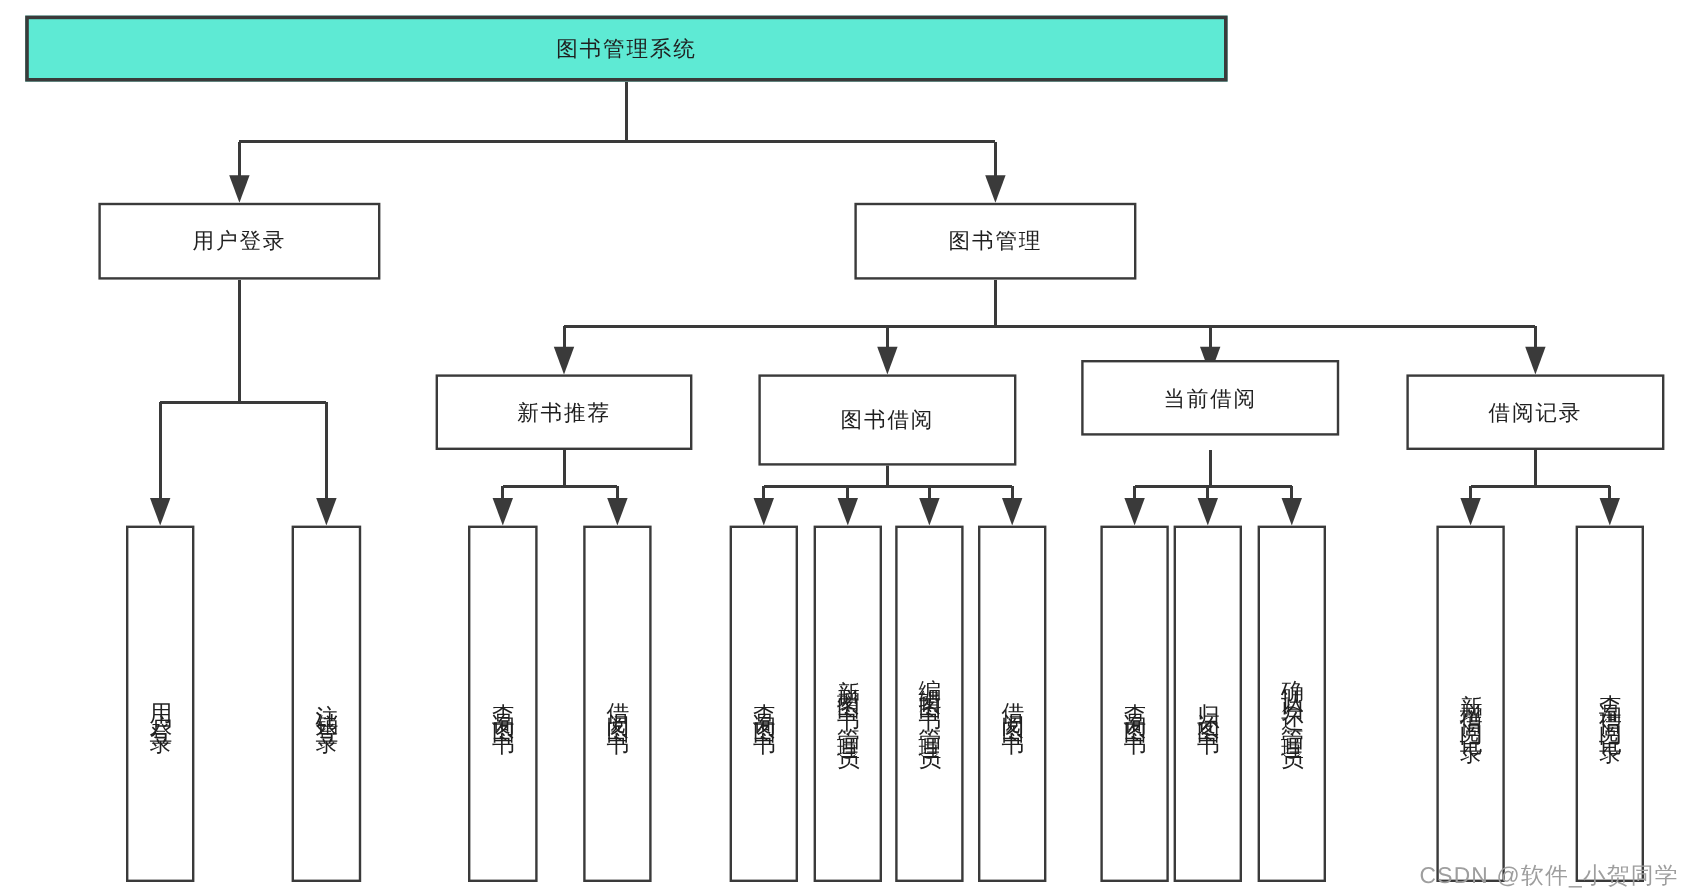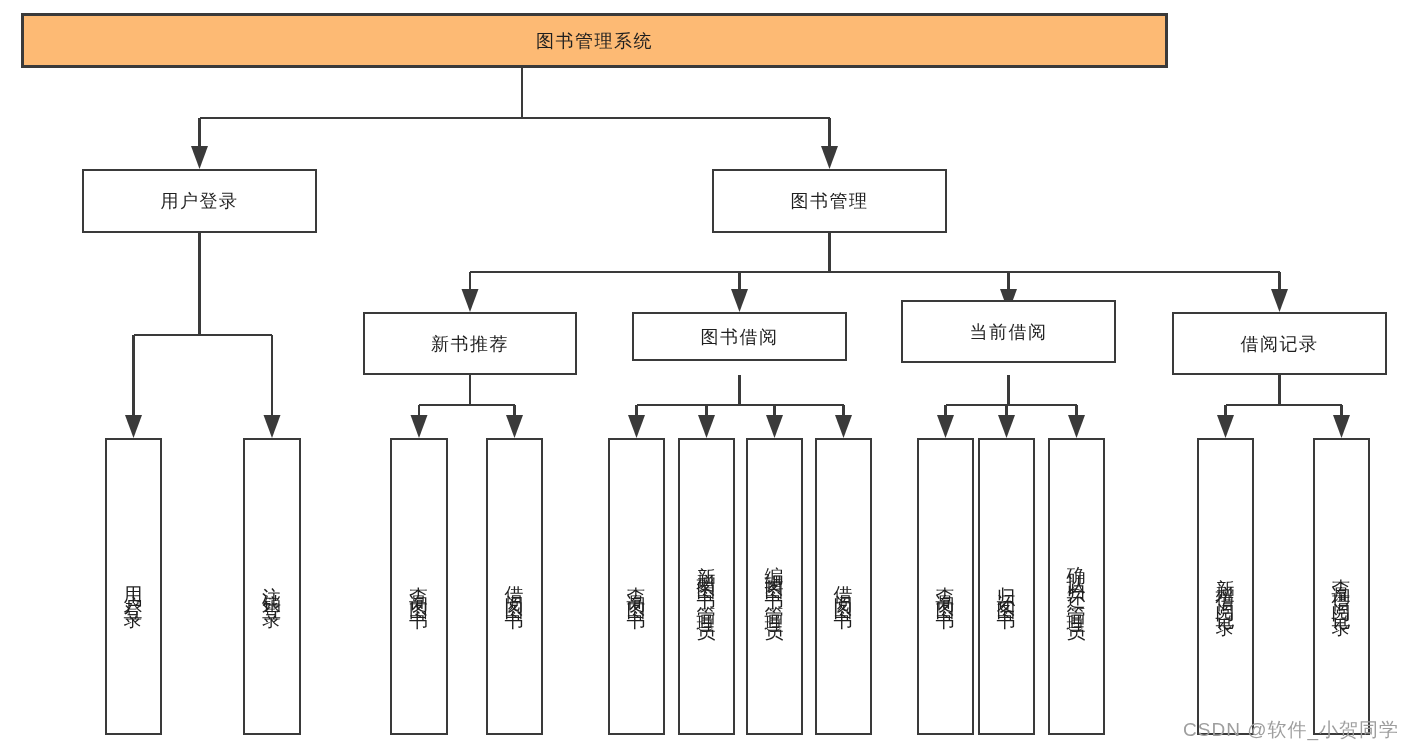--- a/index.html
+++ b/index.html
@@ -108,33 +108,33 @@
       <line x1="1076.5" y1="405" x2="1076.5" y2="418" stroke="#3a3a3a" stroke-width="2.5" shape-rendering="crispEdges"></line>
       <polygon points="1068,415 1085,415 1076.5,438" fill="#3a3a3a"></polygon>
       <line x1="1279.5" y1="375" x2="1279.5" y2="405" stroke="#3a3a3a" stroke-width="2.5" shape-rendering="crispEdges"></line>
       <line x1="1225.5" y1="405" x2="1341.5" y2="405" stroke="#3a3a3a" stroke-width="2.5" shape-rendering="crispEdges"></line>
       <line x1="1225.5" y1="405" x2="1225.5" y2="418" stroke="#3a3a3a" stroke-width="2.5" shape-rendering="crispEdges"></line>
       <polygon points="1217,415 1234,415 1225.5,438" fill="#3a3a3a"></polygon>
       <line x1="1341.5" y1="405" x2="1341.5" y2="418" stroke="#3a3a3a" stroke-width="2.5" shape-rendering="crispEdges"></line>
       <polygon points="1333,415 1350,415 1341.5,438" fill="#3a3a3a"></polygon>
     </svg>
   <div id="nodes">
-      <div class="node lvl1" style="left: 21px; top: 13px; width: 1147px; height: 55px; border-color: rgb(58, 58, 58); background: #fdba74;">
+      <div class="node lvl1" style="left: 21px; top: 13px; width: 1002px; height: 55px; border-color: rgb(58, 58, 58); background: #5eead4;">
         <span class="lbl" style="color: rgb(31, 31, 31);">图书管理系统</span>
       </div>
       <div class="node lvl2" style="left: 82px; top: 169px; width: 235px; height: 64px; border-color: rgb(58, 58, 58); background: rgb(255, 255, 255);">
         <span class="lbl" style="color: rgb(31, 31, 31);">用户登录</span>
       </div>
       <div class="node lvl2" style="left: 712px; top: 169px; width: 235px; height: 64px; border-color: rgb(58, 58, 58); background: rgb(255, 255, 255);">
         <span class="lbl" style="color: rgb(31, 31, 31); text-align: right;">图书管理</span>
       </div>
       <div class="node lvl3" style="left: 363px; top: 312px; width: 214px; height: 63px; border-color: rgb(58, 58, 58); background: rgb(255, 255, 255); text-align: right;">
         <span class="lbl" style="color: rgb(31, 31, 31);">新书推荐</span>
       </div>
-      <div class="node lvl3" style="left: 632px; top: 312px; width: 215px; height: 49px; border-color: rgb(58, 58, 58); background: rgb(255, 255, 255);">
+      <div class="node lvl3" style="left: 632px; top: 312px; width: 215px; height: 76px; border-color: rgb(58, 58, 58); background: rgb(255, 255, 255);">
         <span class="lbl" style="color: rgb(31, 31, 31);">图书借阅</span>
       </div>
       <div class="node lvl3" style="left: 901px; top: 300px; width: 215px; height: 63px; border-color: rgb(58, 58, 58); background: rgb(255, 255, 255);">
         <span class="lbl" style="color: rgb(31, 31, 31);">当前借阅</span>
       </div>
       <div class="node lvl3" style="left: 1172px; top: 312px; width: 215px; height: 63px; border-color: rgb(58, 58, 58); background: rgb(255, 255, 255);">
         <span class="lbl" style="color: rgb(31, 31, 31);">借阅记录</span>
       </div>
       <div class="node lvl4 vertical" style="left: 105px; top: 438px; width: 57px; height: 297px; border-color: rgb(58, 58, 58); background: rgb(255, 255, 255);">
         <span class="lbl" style="color: rgb(31, 31, 31);">用户登录</span>

